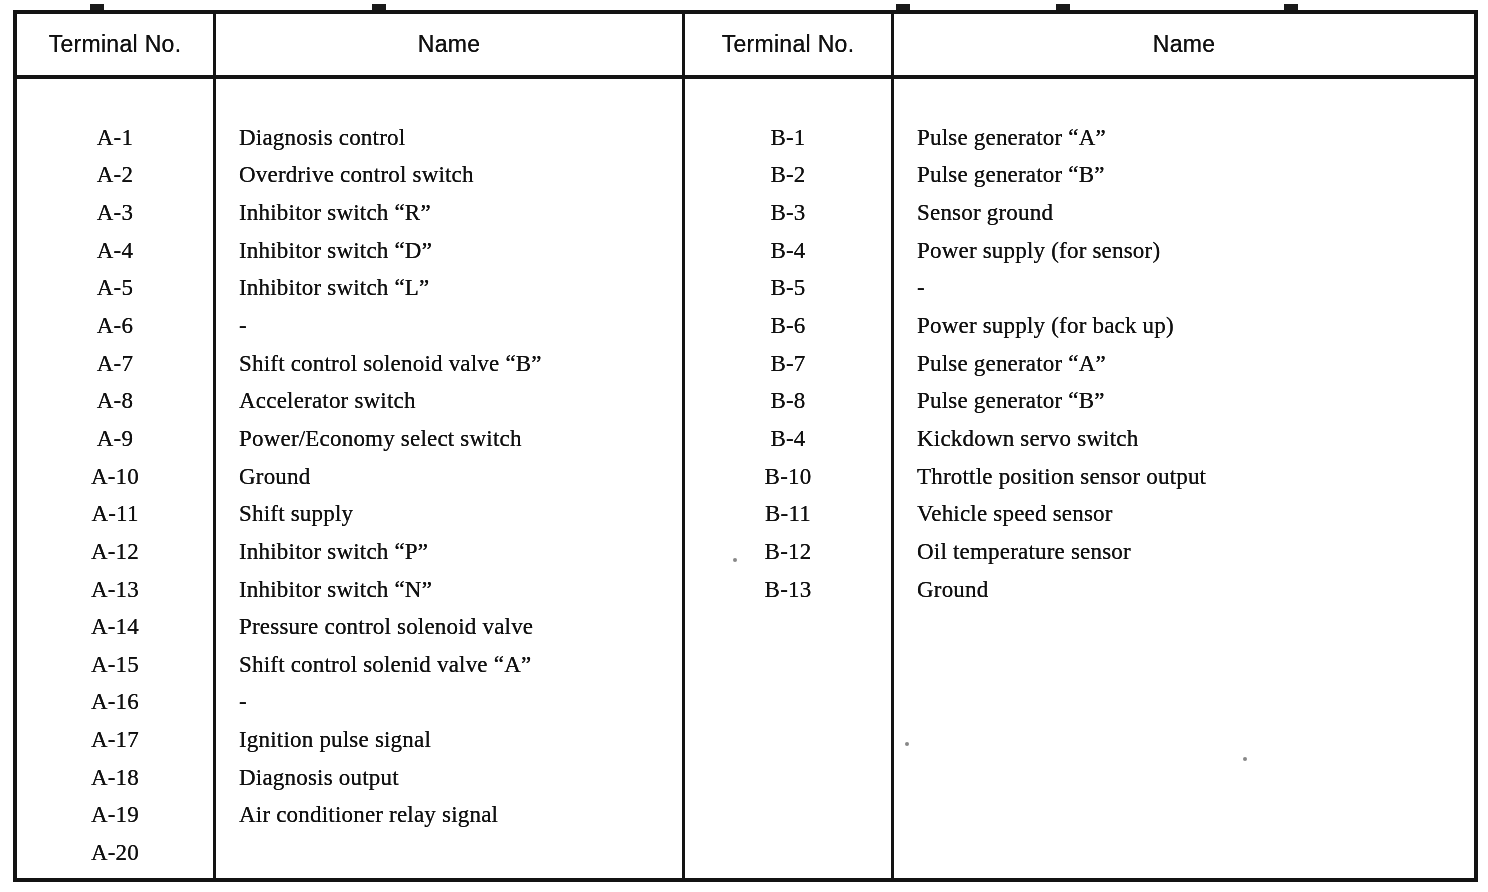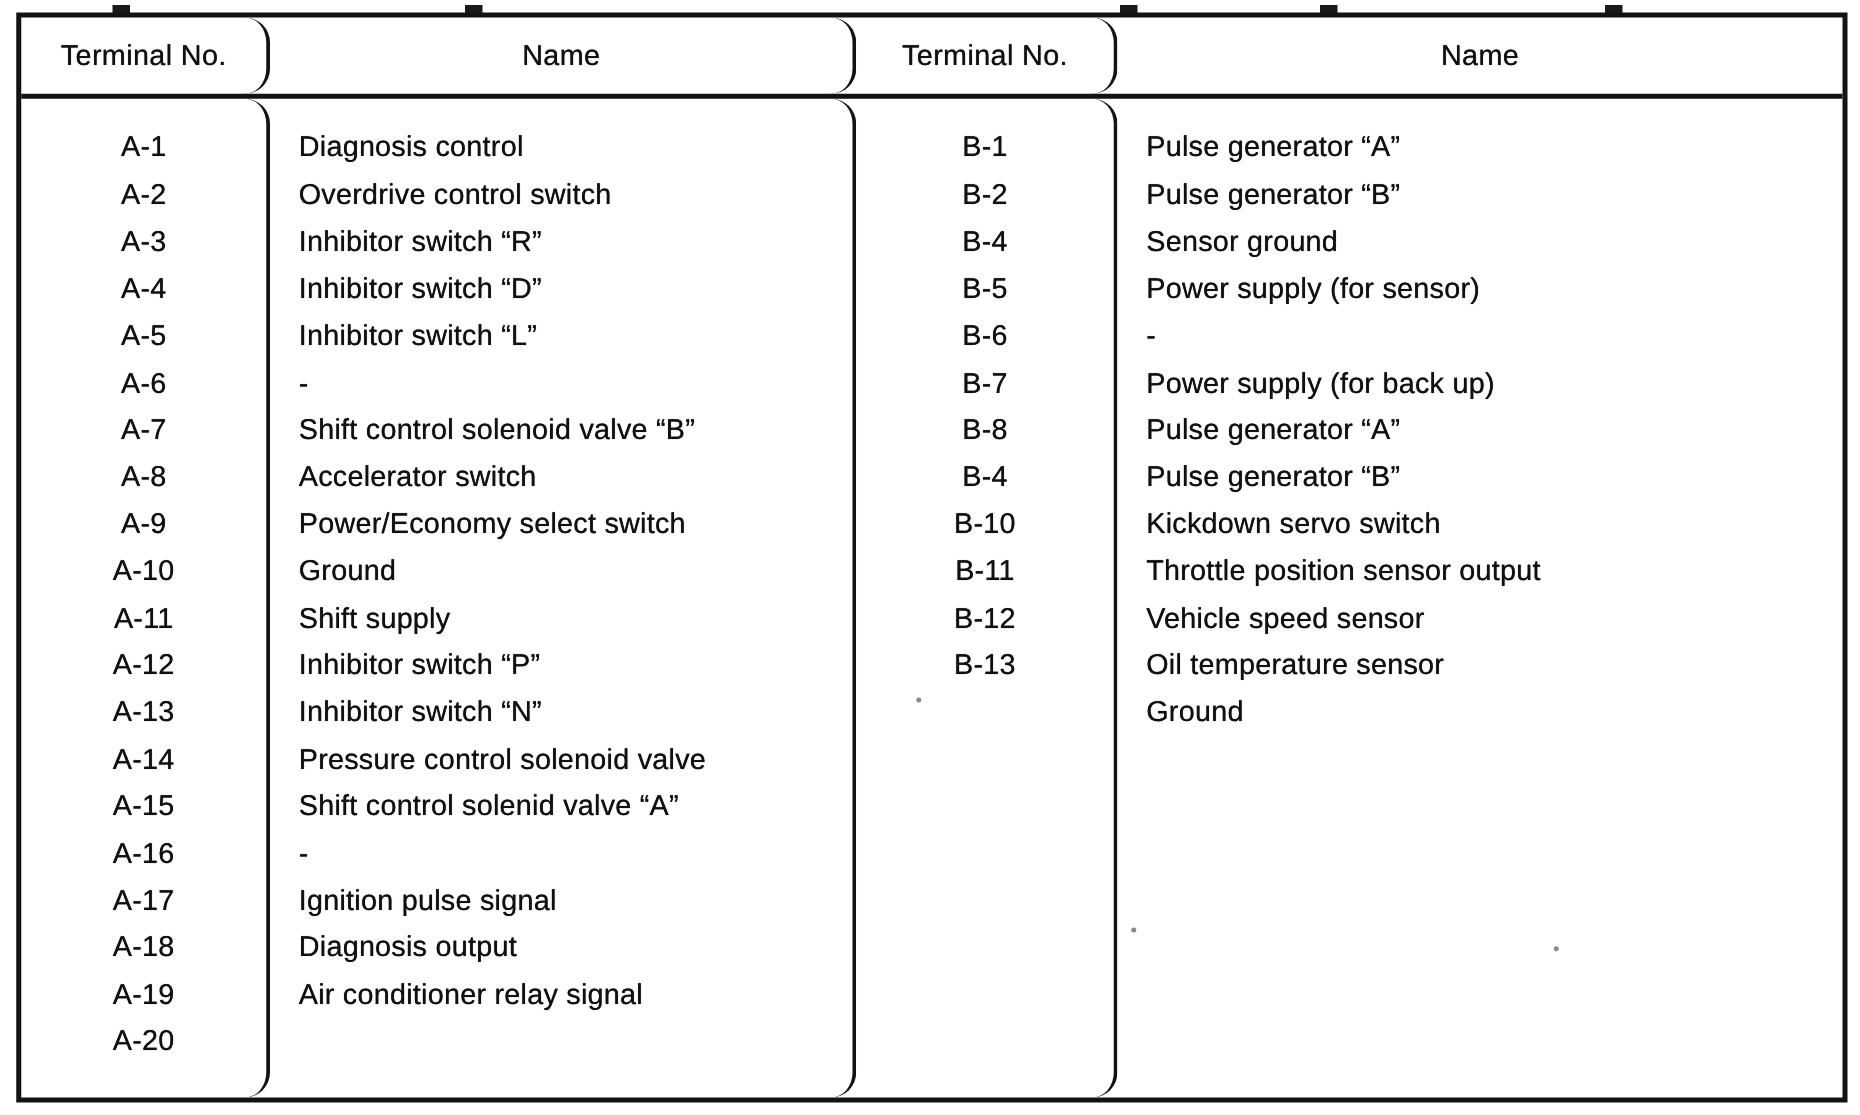--- a/index.html
+++ b/index.html
@@ -34,35 +34,35 @@
     grid-template-columns: 199px 469px 209px 1fr;
     flex: 0 0 auto;
   }
   .body-row {
     flex: 1 1 auto;
     display: grid;
     grid-template-columns: 199px 469px 209px 1fr;
   }
   .cell {
     box-sizing: border-box;
-    border-radius: 20px;
   }
   .cell.bordered {
     border-right: 3px solid #131313;
   }
   .hcell {
     display: flex;
     align-items: center;
     justify-content: center;
     font-size: 23px;
     letter-spacing: 0.3px;
     text-shadow: 0 0 0.6px #101010;
   }
   .col-lines {
-    padding-top: 20px;
+    padding-top: 40px;
+    font-family: Liberation Serif, serif;
   }
   .line {
     height: 37.65px;
     display: flex;
     align-items: center;
     font-size: 23px;
     letter-spacing: 0.2px;
     text-shadow: 0 0 0.6px #101010;
     white-space: nowrap;
   }
@@ -198,20 +198,21 @@
 
           <div class="line">Air conditioner relay signal</div>
         </div>
 
       <div class="cell bordered col-lines term-col">
 
           <div class="line">B-1</div>
 
           <div class="line">B-2</div>
 
+          <div class="line">B-3</div>
 
           <div class="line">B-4</div>
 
           <div class="line">B-5</div>
 
           <div class="line">B-6</div>
 
           <div class="line">B-7</div>
 
           <div class="line">B-8</div>

